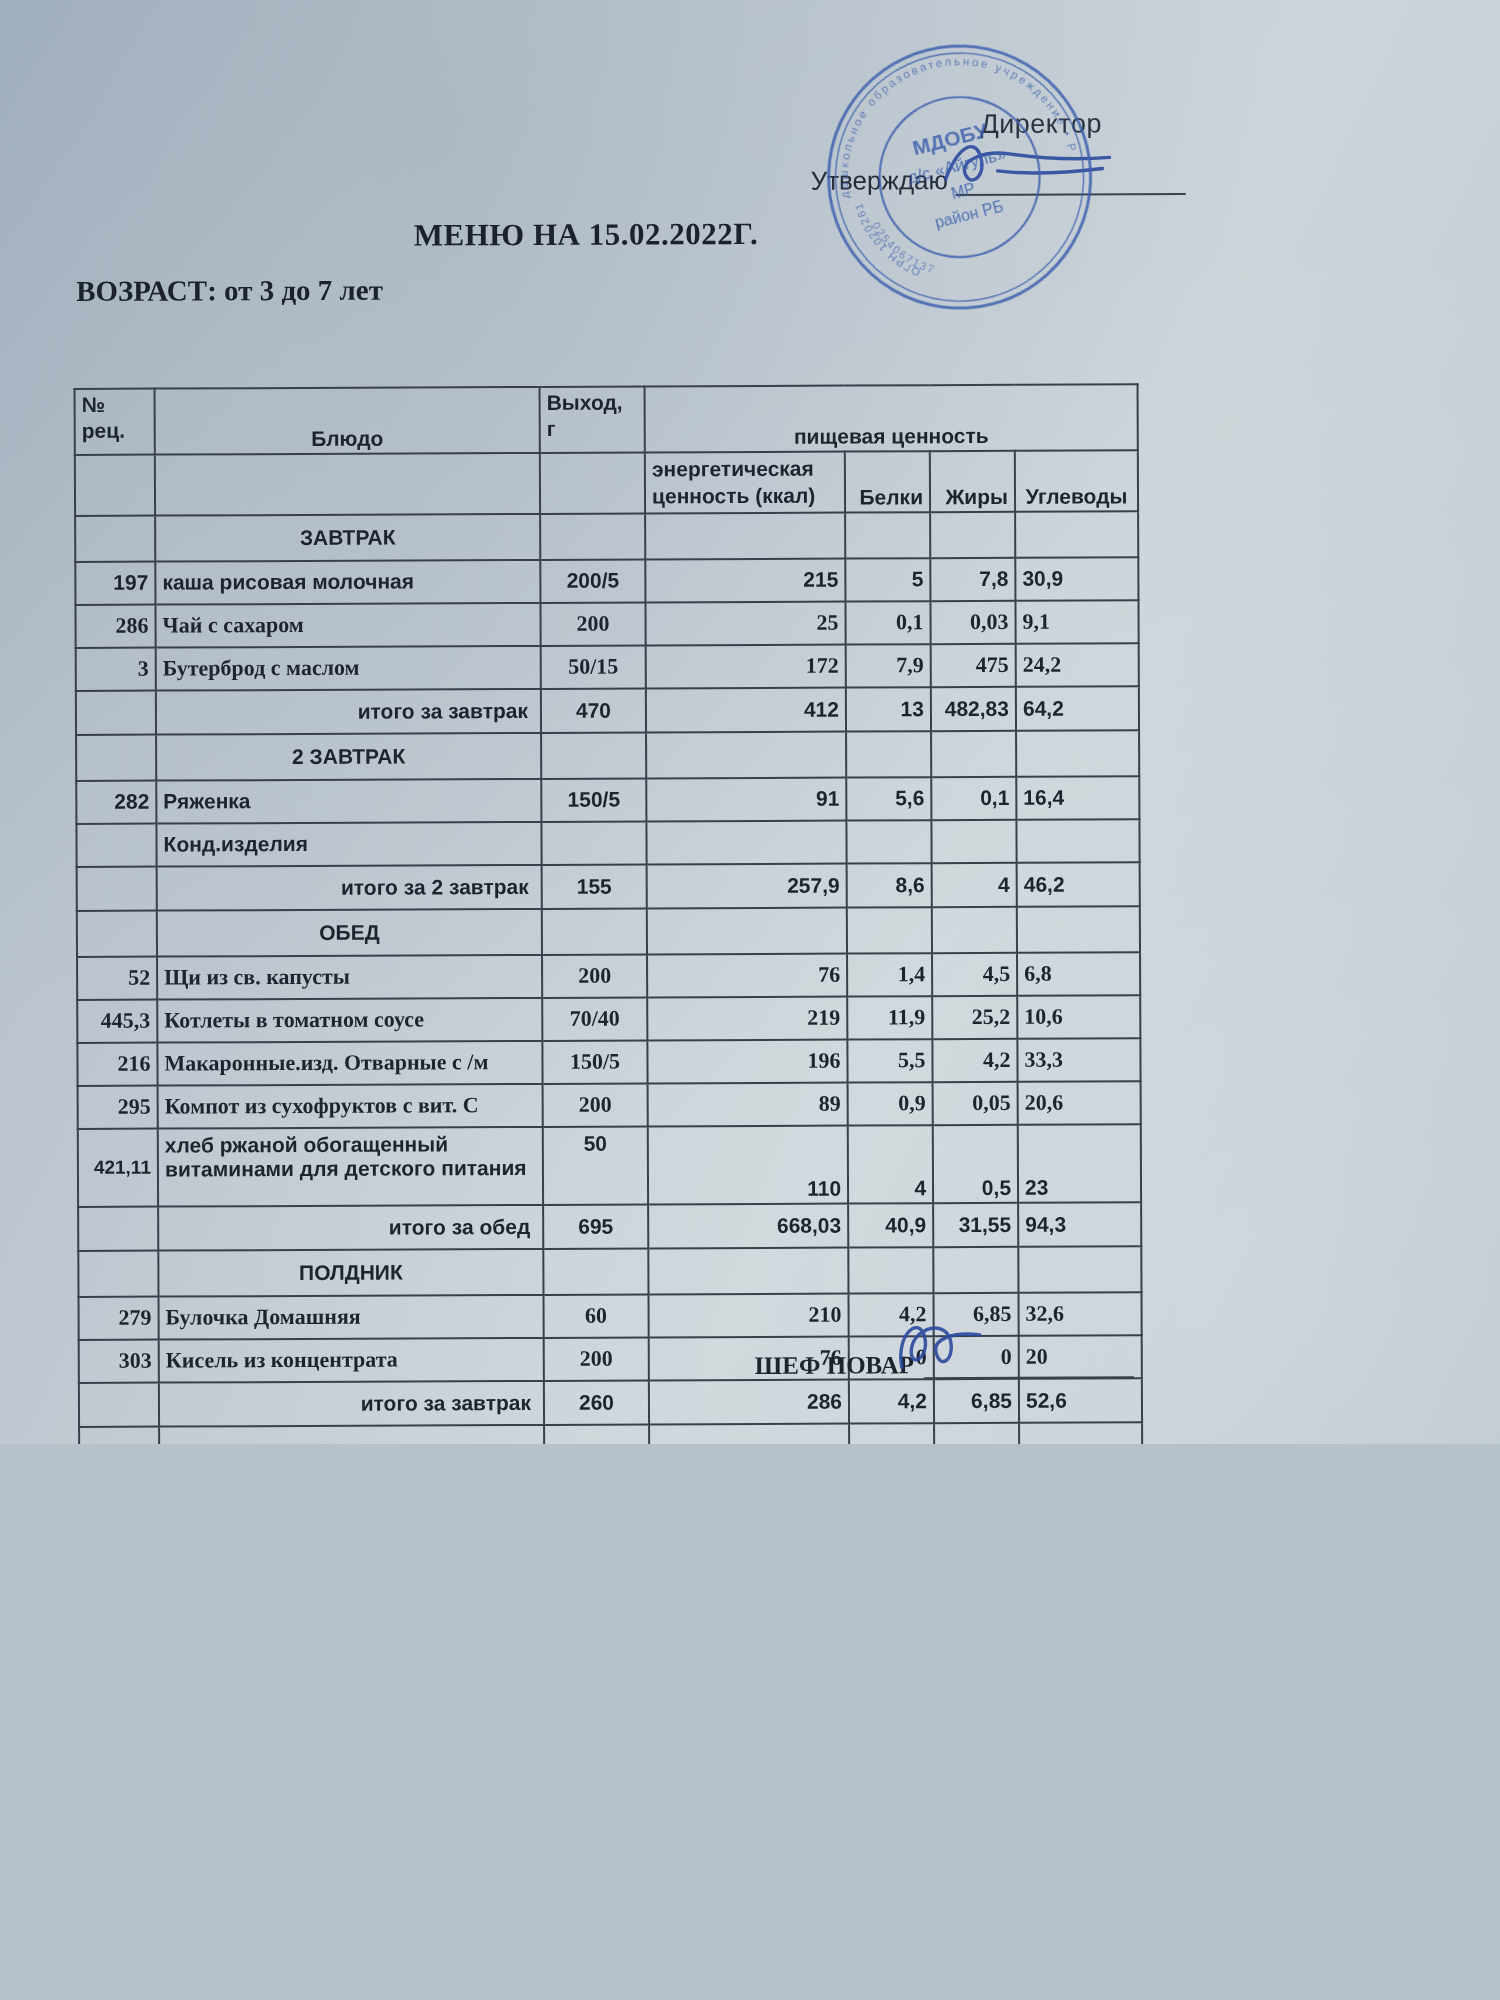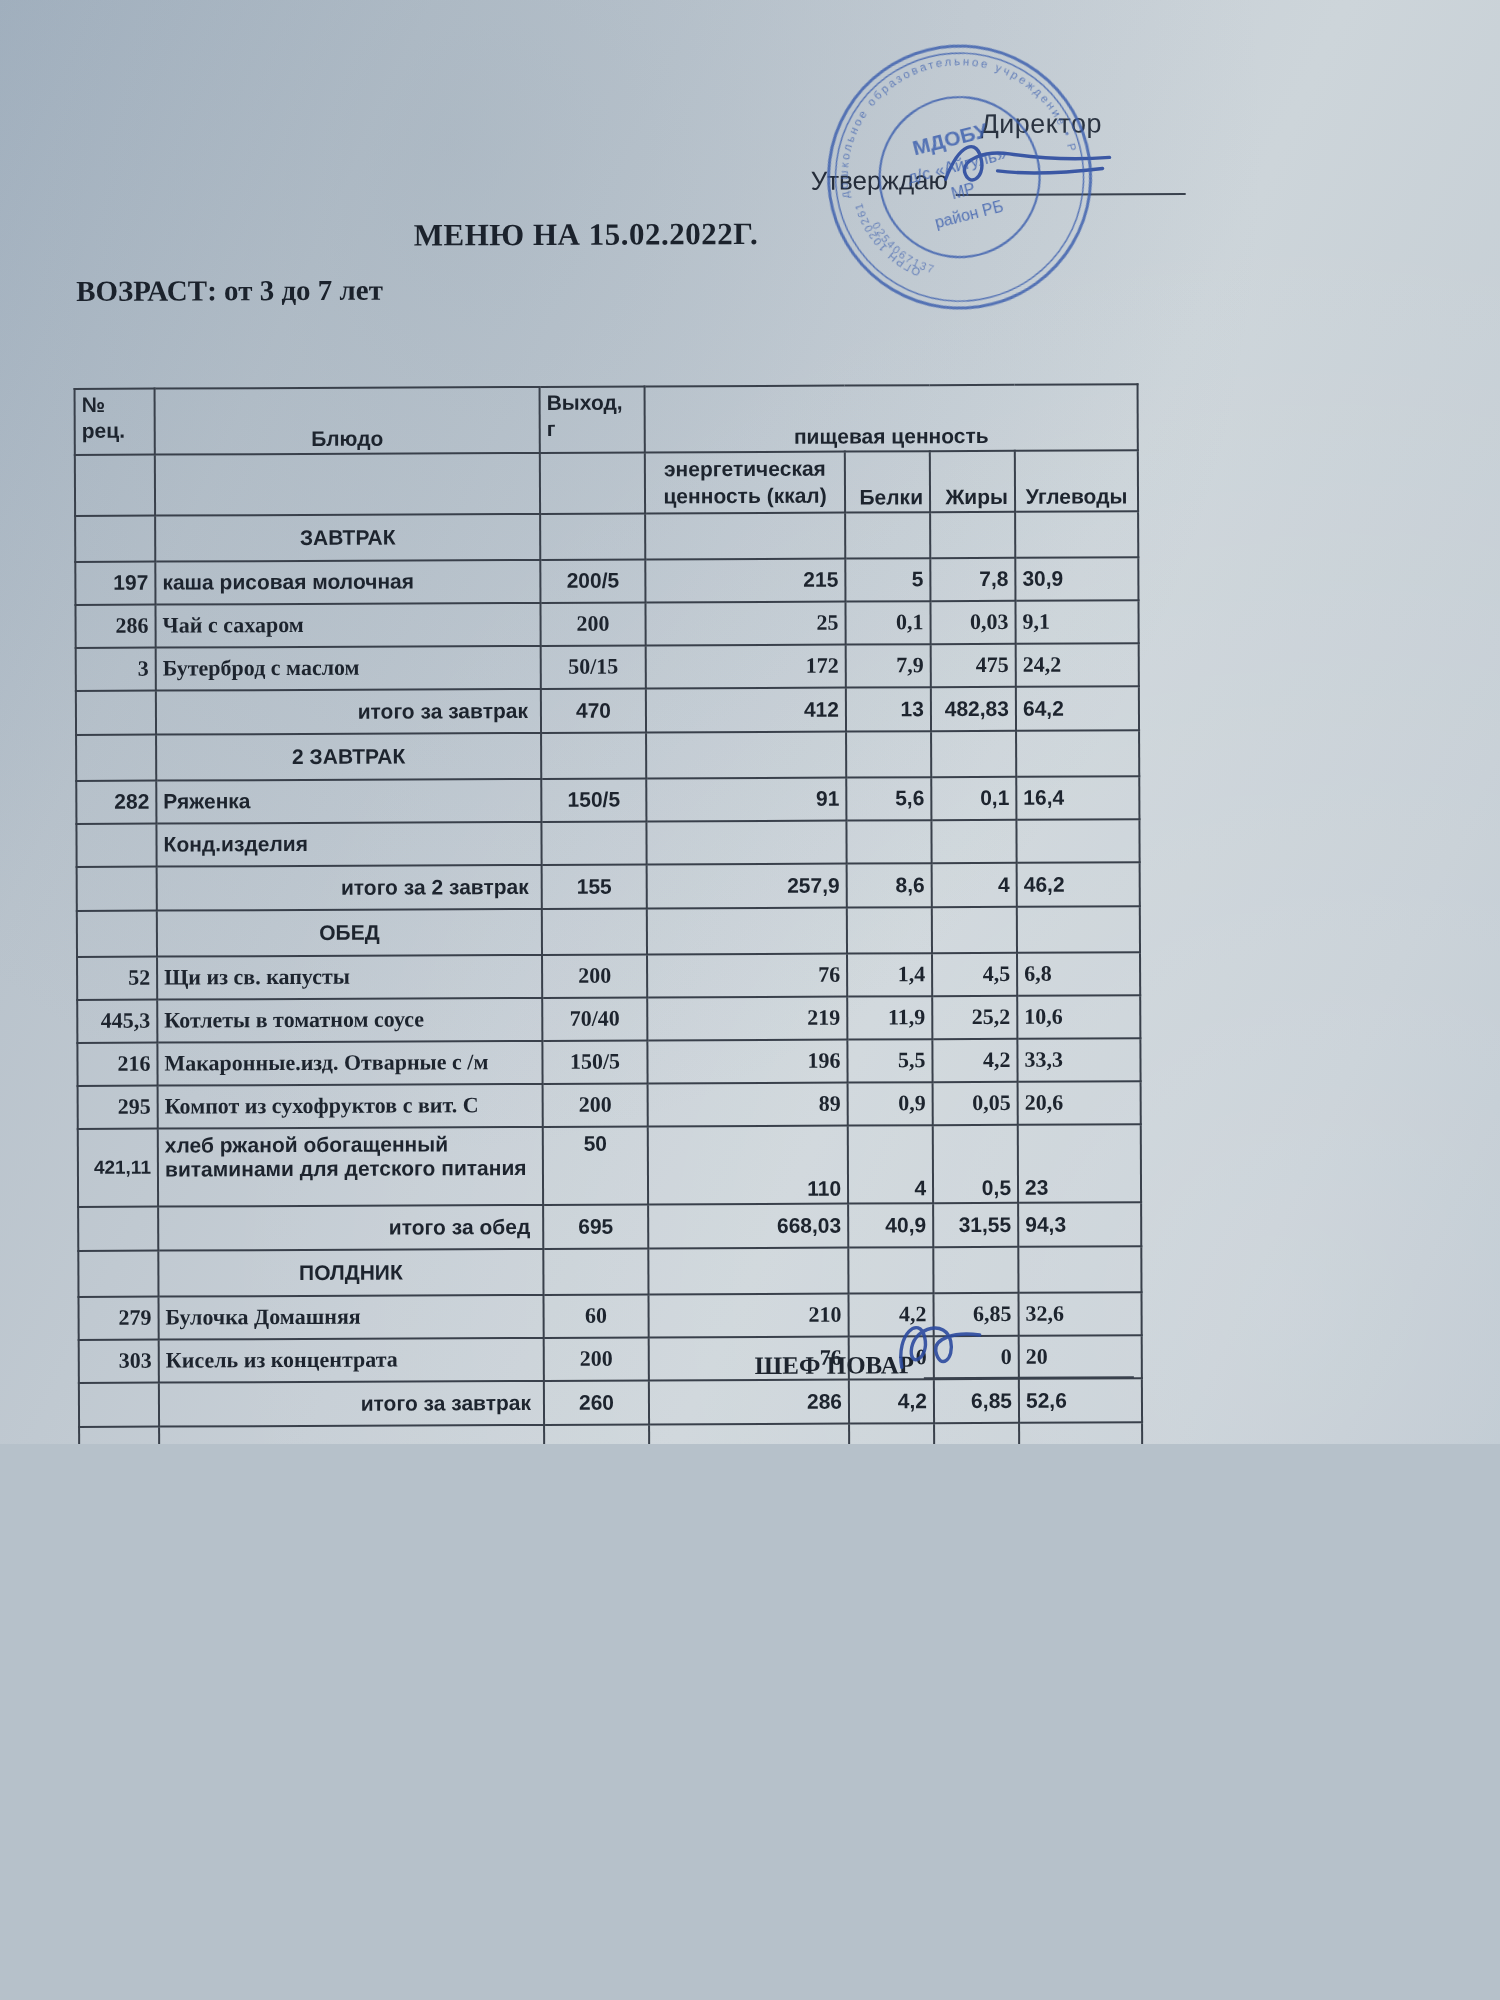--- a/index.html
+++ b/index.html
@@ -60,21 +60,21 @@
   }
   table.menu th, table.menu td{
     border:2px solid #39404b;
     padding:2px 6px;overflow:hidden;
   }
   thead th{font-weight:bold;}
   th.h-num{height:60px;text-align:left;vertical-align:top;padding-left:16px;white-space:pre-line;line-height:1.25;}
   th.h-dish{vertical-align:bottom;text-align:center;padding-bottom:4px;}
   th.h-out{text-align:left;vertical-align:top;padding-left:8px;white-space:pre-line;line-height:1.25;}
   th.h-nutrition{vertical-align:bottom;text-align:center;padding-bottom:4px;}
-  th.h-kcal{height:54px;text-align:center;white-space:pre-line;line-height:1.3;vertical-align:middle;}
+  th.h-kcal{height:54px;text-align:left;white-space:pre-line;line-height:1.3;vertical-align:middle;}
   th.h-protein,th.h-fat{vertical-align:bottom;text-align:right;padding-bottom:6px;}
   th.h-carbs{vertical-align:bottom;text-align:center;padding-bottom:6px;}
   
   .row-section td{height:40px;}
   .row-section .c-dish{text-align:center;font-family:"Liberation Sans",sans-serif;font-weight:bold;}
   .row-item td{height:37px;}
   .row-total td{height:38px;}
   .row-total .c-dish{text-align:right;padding-right:12px;}
   .row-empty td{height:34px;}
   .tall td{height:70px;vertical-align:bottom;padding-bottom:6px;}

